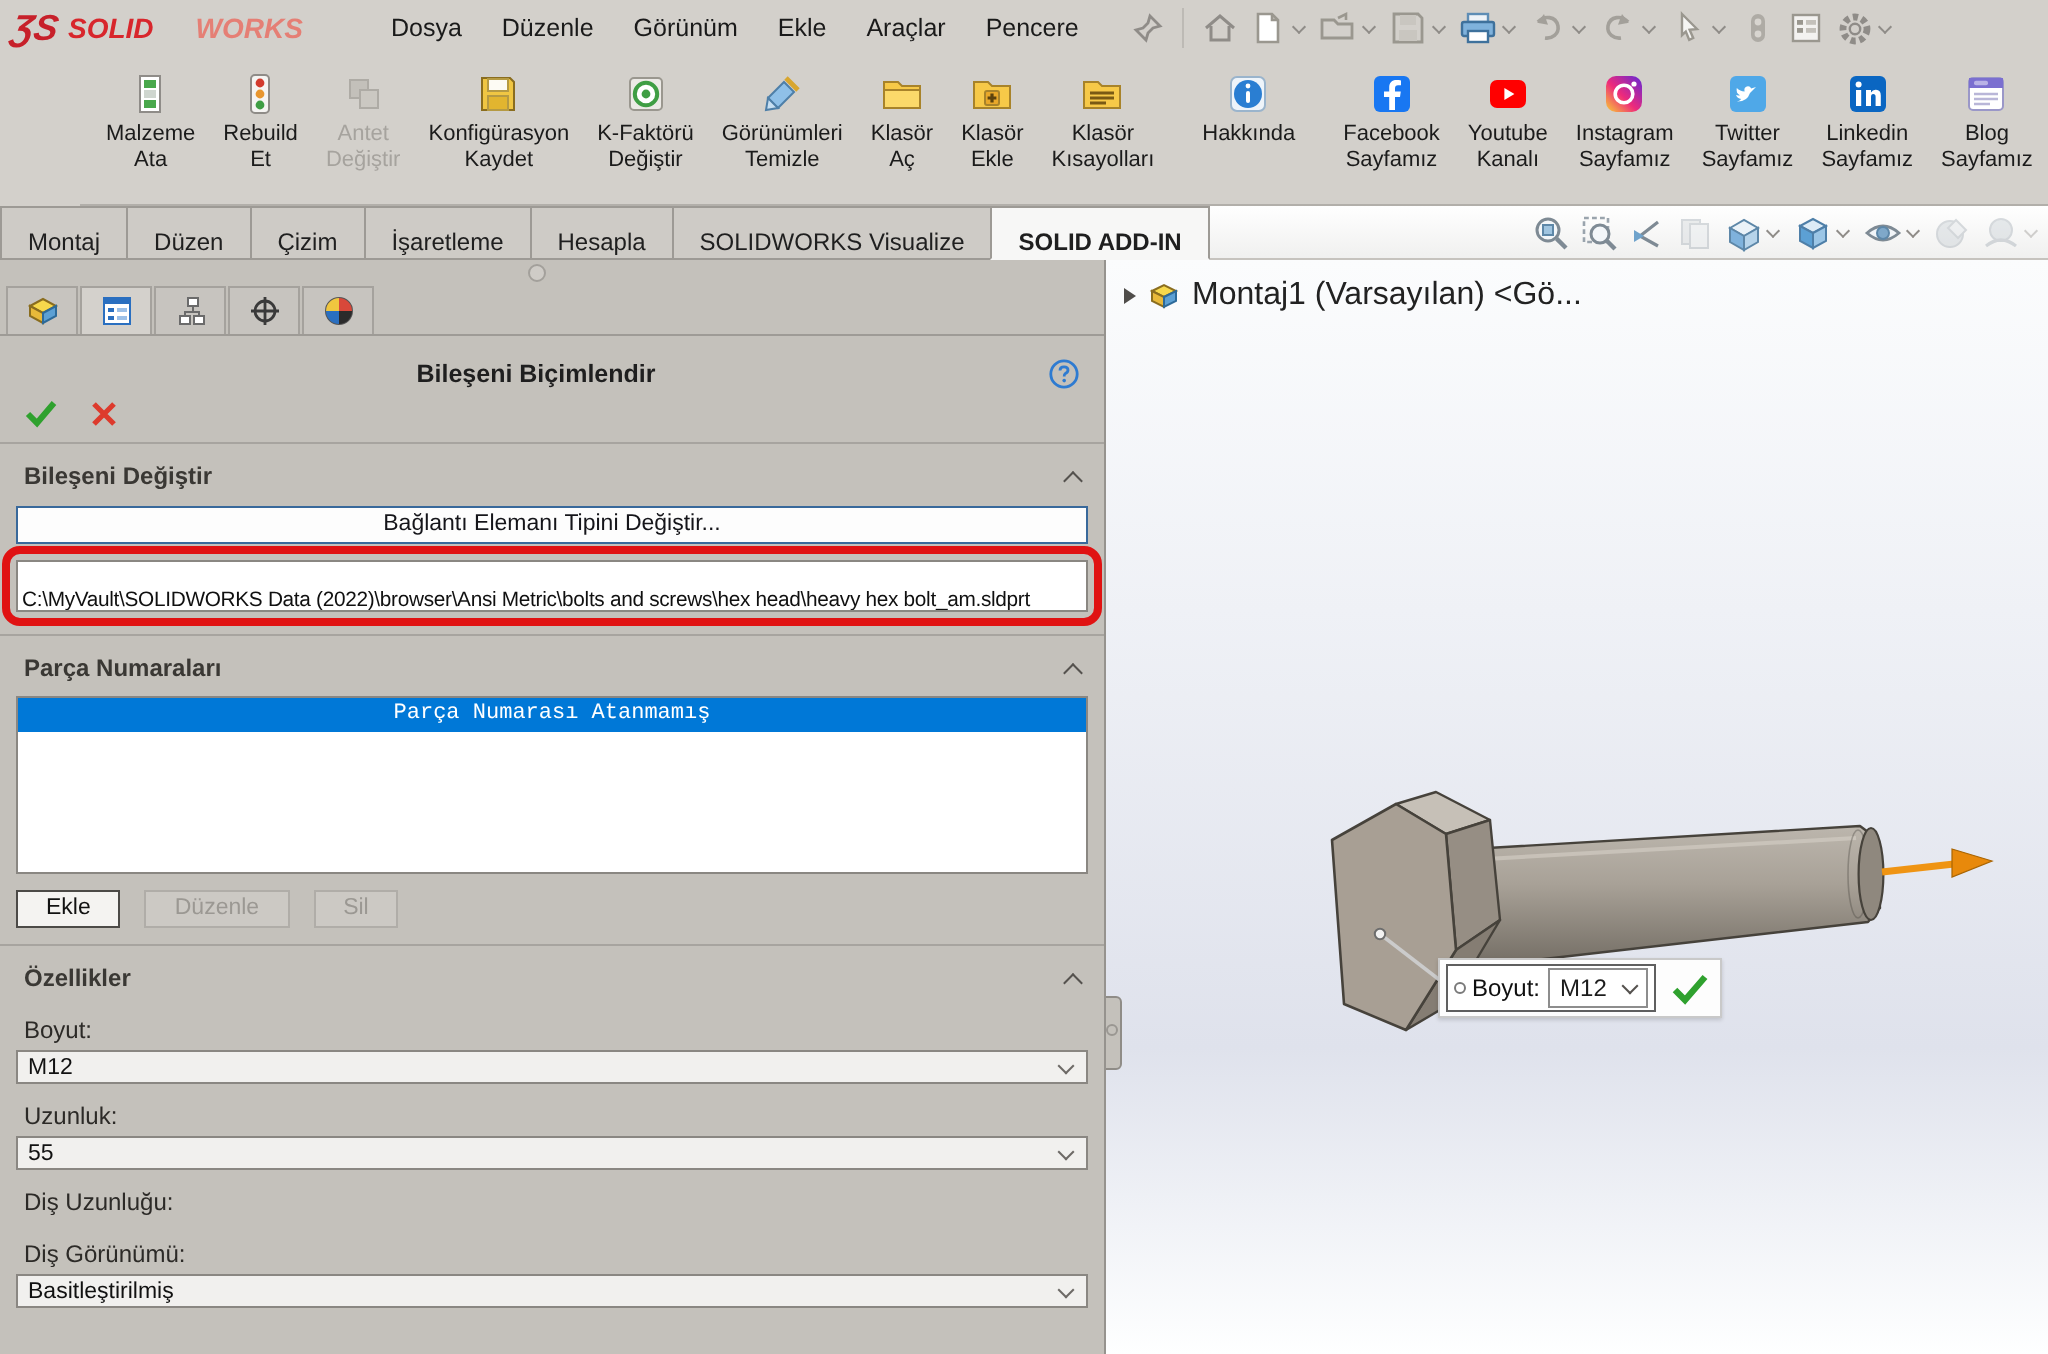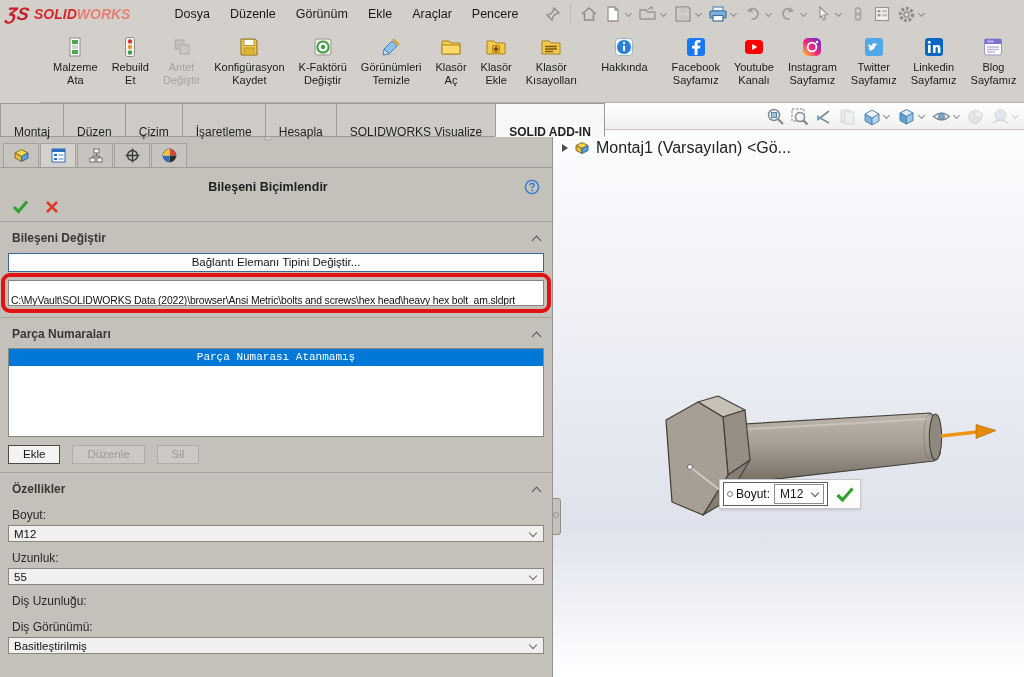--- a/index.html
+++ b/index.html
@@ -4,40 +4,40 @@
 <style>
   * { box-sizing: border-box; margin: 0; padding: 0; }
   html,body { width:1024px; height:677px; overflow:hidden; }
   body { font-family:"Liberation Sans", sans-serif; background:#d3d0cb; position:relative; color:#1c1c1c; }
 
   
   .menubar { position:absolute; top:0; left:0; right:0; height:28px; background:#d3d0cb; display:flex; align-items:center; z-index:6; }
   .logo { display:flex; align-items:center; padding:0 8px 0 6px; }
   .logo-3ds { font-style:italic; font-weight:bold; font-size:18px; color:#c7202a; transform:skewX(-10deg); margin-right:5px; }
   .brand-bold { font-weight:bold; font-style:italic; font-size:14px; color:#d8262c; }
-  .brand-light { font-weight:bold; font-style:italic; font-size:14px; color:#e57f75; }
+  .brand-light { font-weight:bold; font-style:italic; font-size:14px; color:#e57f75;padding-left:21px; }
   .menu-items { display:flex; margin-left:26px; }
   .mi { padding:0 10px; font-size:12.5px; line-height:27px; color:#1a1a1a; cursor:default; }
   .qa { display:flex; align-items:center; margin-left:14px; }
   .qa-btn { display:flex; align-items:center; padding:0 1px; }
   .qa-ic { width:22px; height:22px; display:flex; align-items:center; justify-content:center; }
   .chev-sm { width:5px; height:5px; border-right:1.5px solid #8f8c88; border-bottom:1.5px solid #8f8c88; transform:rotate(45deg); margin:0 4px 2px 2px; }
   .qa-sep { width:1px; height:20px; background:#bdbab5; margin:0 6px; }
 
   
   .toolbar { position:absolute; top:28px; left:0; right:0; height:75px; background:#d3d0cb; border-bottom:1px solid #b2afaa; display:flex; align-items:flex-start; padding:7px 2px 0 6px;margin-left:40px; }
   .tb-btn { display:flex; flex-direction:column; align-items:center; padding:1px 7px; }
   .tb-ic { width:22px; height:22px; margin-bottom:3px; }
   .tb-label { font-size:11px; line-height:13px; text-align:center; white-space:nowrap; color:#1b1b1b; }
   .tb-btn.disabled .tb-label { color:#a6a39e; }
   .tb-sep { width:1px; align-self:stretch; background:#b8b5b0; margin:0 5px 8px 5px; }
 
   
   .tabband { position:absolute; top:103px; left:0; right:0; height:27px; display:flex; align-items:stretch; background:#d3d0cb; z-index:4; }
-  .rtab { padding:16px 13px; font-size:12px; line-height:25px; background:#cecbc6; border:1px solid #9d9a95; margin-right:-1px; color:#1f1f1f; white-space:nowrap; }
+  .rtab { padding:5px 13px; font-size:12px; line-height:25px; background:#cecbc6; border:1px solid #9d9a95; margin-right:-1px; color:#1f1f1f; white-space:nowrap; }
   .rtab.active { background:#f7f7f6; font-weight:bold; border-bottom-color:#f7f7f6; z-index:2; }
   .band-right { flex:1; background:linear-gradient(#ffffff,#f0f0ef); border-bottom:1px solid #c6c3be; display:flex; align-items:center; justify-content:flex-end; padding-right:2px; }
   .hud-item { display:flex; align-items:center; margin-left:3px; }
   .hud-ic { width:21px; height:21px; }
   .dim { opacity:0.38; }
 
   
   .main { position:absolute; top:130px; left:0; width:1024px; height:547px; }
 
   

